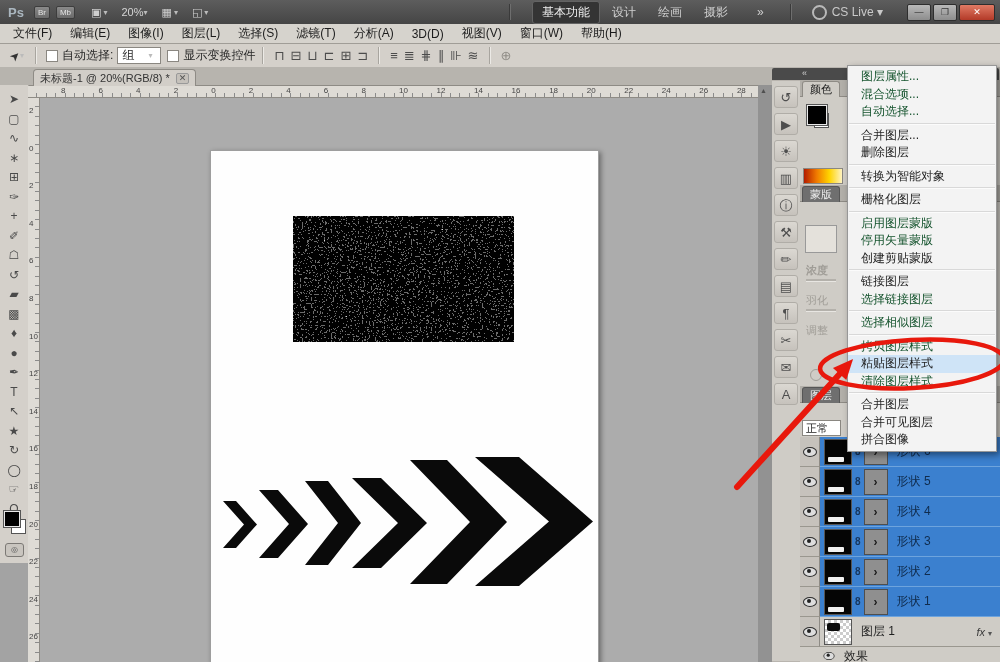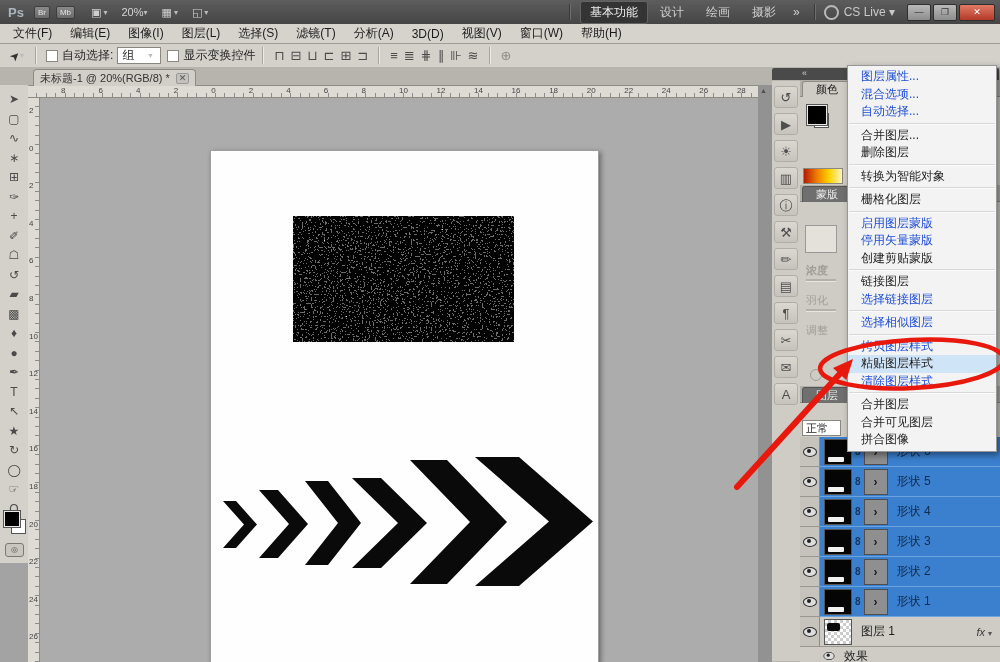--- a/index.html
+++ b/index.html
@@ -9,21 +9,21 @@
   
   #titlebar{position:absolute;left:0;top:0;width:1000px;height:24px;
     background:linear-gradient(#5d5d5d,#454545);display:flex;align-items:center;color:#c9c9c9;}
   .ps-logo{font-weight:bold;color:#aab6bf;margin:0 10px 0 8px;font-size:13px;}
   .tb-btn{background:linear-gradient(#8a8a8a,#6a6a6a);border:1px solid #3d3d3d;border-radius:2px;
     color:#e3e3e3;font-size:8px;padding:1px 3px;margin-right:6px;line-height:9px;}
   .tb-ic{margin:0 2px 0 10px;font-size:11px;color:#cfcfcf;}
   .dd{font-size:8px;color:#bbb;margin-right:4px;}
   .tb-zoom{margin-left:10px;font-size:11px;color:#d5d5d5;}
   .tb-sep{width:1px;height:16px;background:#3a3a3a;border-right:1px solid #6e6e6e;margin:0 8px;}
-  #ws-area{display:flex;align-items:center;margin-left:auto;}
+  #ws-area{display:flex;align-items:center;margin-left:auto;gap:12px;}
   .ws{padding:2px 9px;margin:0 1px;font-size:12px;color:#d0d0d0;border-radius:3px;border:1px solid transparent;}
   .ws.active{background:#343434;border-color:#636363;color:#efefef;}
   .ws-more{color:#cfcfcf;margin:0 6px;font-size:12px;}
   #cslive{display:flex;align-items:center;margin-right:10px;}
   .ring{display:inline-block;width:11px;height:11px;border:2px solid #b9b9b9;border-radius:50%;margin-right:5px;}
   #winbtns{display:flex;margin-right:5px;}
   .wbtn{width:22px;height:15px;margin-left:2px;border:1px solid #2e2e2e;border-radius:2px;
     background:linear-gradient(#b9b9b9,#8d8d8d);color:#333;font-size:9px;line-height:14px;text-align:center;}
   .wbtn.close{background:linear-gradient(#e07a64,#b33a28);color:#fff;width:34px;font-weight:bold;}
   
@@ -72,21 +72,21 @@
   #chevrons{position:absolute;left:0;top:0;}
   
   #dock{position:absolute;left:772px;top:67px;width:228px;height:595px;background:#b9b5af;}
   #collapsebar{position:absolute;left:0;top:1px;width:227px;height:12px;background:#4a4a4a;border-radius:2px 2px 0 0;
     color:#cfcfcf;font-size:9px;line-height:11px;padding-left:30px;box-sizing:border-box;}
   #dockicons{position:absolute;left:0;top:14px;width:28px;height:580px;background:#cfccc6;border-right:1px solid #a5a29c;}
   .dicon{position:absolute;left:2px;width:24px;height:22px;text-align:center;font-size:13px;line-height:22px;color:#4e4e4e;
     background:linear-gradient(#dbd8d2,#c6c2bc);border:1px solid #b0ada7;border-radius:3px;box-sizing:border-box;}
   #panelstrip{position:absolute;left:28px;top:13px;width:200px;height:582px;background:#cfccc6;}
   .ptabrow{position:absolute;left:0;width:200px;height:16px;background:#b2afa9;border-bottom:1px solid #8e8b85;}
-  .ptab{position:absolute;left:2px;top:1px;height:15px;padding:0 13px;font-size:11px;line-height:15px;border-radius:3px 3px 0 0;}
+  .ptab{position:absolute;left:2px;top:1px;height:15px;padding:0 7px;font-size:11px;line-height:15px;border-radius:3px 3px 0 0;}
   .ptab.light{background:#cfccc6;color:#222;border:1px solid #8e8b85;border-bottom:none;}
   .ptab.dark{background:#6f6f6f;color:#ececec;border:1px solid #565656;border-bottom:none;}
   .fgbg{position:absolute;left:6px;top:24px;width:30px;height:30px;}
   .ramp{position:absolute;left:3px;top:88px;width:38px;height:14px;border:1px solid #8a8781;
     background:linear-gradient(90deg,#b31c00,#f07a00,#ffd400,#fff3c0);}
   .maskthumb{position:absolute;left:5px;top:24px;width:30px;height:26px;background:#e4e1db;border:1px solid #999;}
   .dimlbl{position:absolute;left:6px;font-size:11px;color:#a09d97;}
   .slidetrack{position:absolute;left:6px;width:30px;height:2px;background:#b4b1ab;border-bottom:1px solid #e8e6e2;}
   .mask-circle{position:absolute;left:10px;top:168px;width:10px;height:10px;border:1px solid #a09d97;border-radius:50%;}
   .blendbox{position:absolute;left:2px;top:18px;width:34px;height:14px;background:#fff;border:1px solid #8a8781;
@@ -115,21 +115,21 @@
   .lname.plain{color:#1f1f1f;}
   .fxwrap{margin-left:auto;margin-right:8px;font-size:11px;color:#3a3a3a;font-style:italic;font-weight:normal;}
   .fxcaret{font-style:normal;font-size:8px;color:#555;margin-left:3px;}
   .fxrow{position:absolute;left:0;width:200px;height:16px;display:flex;align-items:center;background:#cfccc6;}
   .fxrow .eye{transform:scale(.8);margin-left:22px;}
   .fxlbl{margin-left:8px;font-size:12px;color:#1f1f1f;}
   
   #ctxmenu{position:absolute;left:847px;top:65px;width:150px;background:#f3f3f3;border:1px solid #979797;
     box-shadow:3px 3px 7px rgba(0,0,0,.45);padding:2px 0;box-sizing:border-box;z-index:50;}
   .menu-item{height:17.5px;line-height:17.5px;padding-left:13px;font-size:12px;color:#1e1e1e;white-space:nowrap;}
-  .menu-item.disabled{color:#1d4ed8;}
+  .menu-item.disabled{color:#14532d;}
   .menu-item.highlight{background:#cfe4f7;}
   .menu-sep{height:1px;background:#d8d8d8;border-bottom:1px solid #fbfbfb;margin:2px 1px;}
   
   #annot{position:absolute;left:0;top:0;z-index:100;pointer-events:none;}
 </style>
 </head>
 <body>
 
 <div id="app">
 

